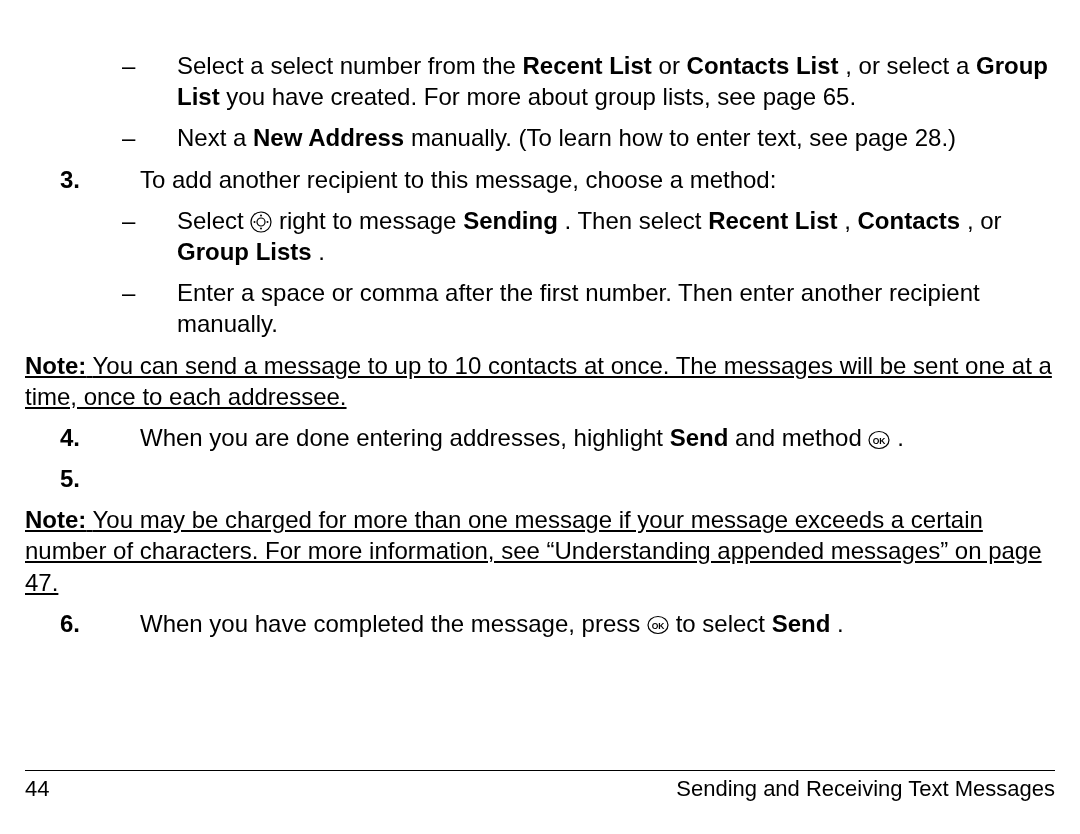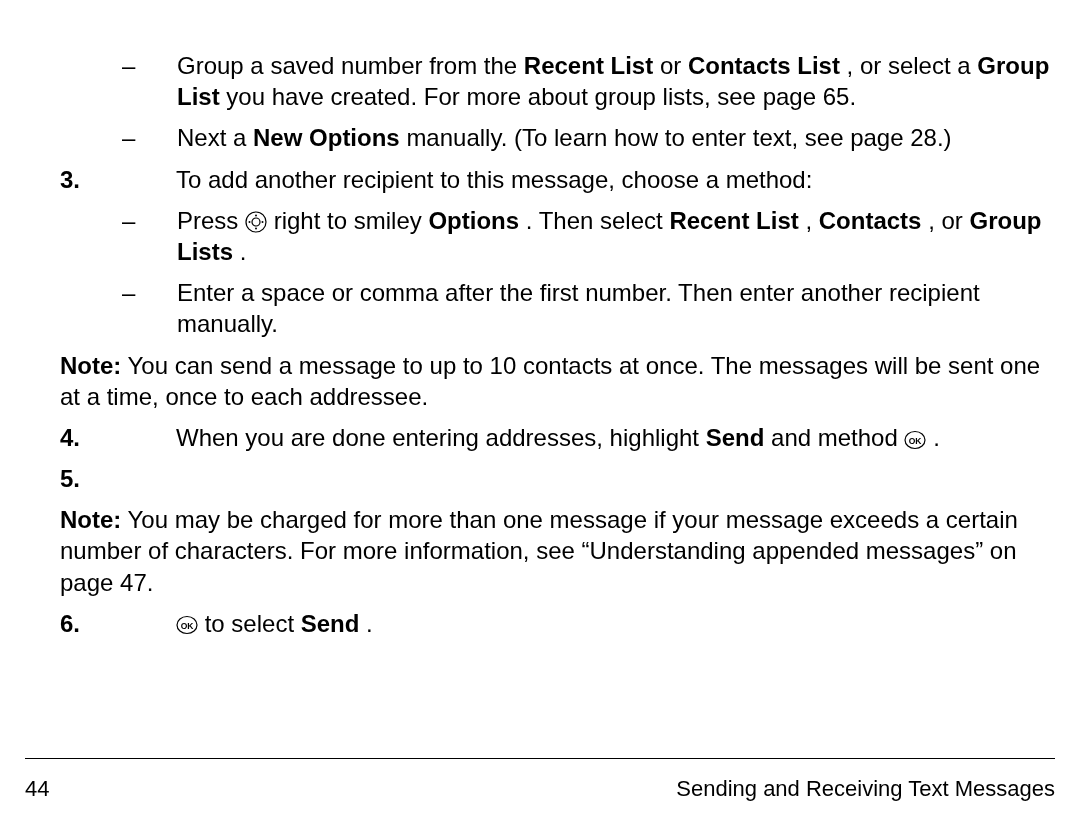--- a/index.html
+++ b/index.html
@@ -28,109 +28,108 @@
     margin-bottom: 10px;
   }
   .step .num {
     width: 80px;
     padding-left: 35px;
     flex: none;
     font-weight: bold;
   }
   .step .body {
     flex: 1;
-    margin-left: 36px;
   }
   .sub {
     display: flex;
     margin-bottom: 10px;
   }
   .sub .dash {
     width: 55px;
     padding-left: 97px;
     flex: none;
   }
   .sub .body {
     flex: 1;
   }
   .note {
-    margin-left: 35px;
     margin-bottom: 10px;
+    text-decoration: underline;
   }
   .bold { font-weight: bold; }
   .icon {
     display: inline-block;
     vertical-align: middle;
     width: 22px;
     height: 22px;
     position: relative;
     top: -2px;
     text-decoration: underline;
   }
   .footer {
     position: absolute;
     bottom: 30px;
     left: 25px;
     right: 25px;
     border-top: 1px solid #000;
-    padding-top: 16px;
+    padding-top: 4px;
     display: flex;
     justify-content: space-between;
     font-size: 22px;
   }
 </style>
 </head>
 <body>
 
 <div class="page">
   <div class="content">
 
     <div class="sub">
       <div class="dash">–</div>
       <div class="body">
-        <span>Group a saved number from the</span>
+        <span>Select a select number from the</span>
         <span class="bold">Recent List</span>
         <span> or </span>
         <span class="bold">Contacts List</span>
         <span>, or select a </span>
         <span class="bold">Group List</span>
         <span> you have created. For more about group lists, see page 65.</span>
       </div>
     </div>
 
     <div class="sub">
       <div class="dash">–</div>
       <div class="body">
         <span>Next a </span>
-        <span class="bold">New Options</span>
+        <span class="bold">New Address</span>
         <span> manually. (To learn how to enter text, see page 28.)</span>
       </div>
     </div>
 
     <div class="step">
       <div class="num">3.</div>
       <div class="body">To add another recipient to this message, choose a method:</div>
     </div>
 
     <div class="sub">
       <div class="dash">–</div>
       <div class="body">
-        <span>Press </span>
+        <span>Select </span>
         <span class="icon">
           <svg viewBox="0 0 22 22">
             <circle cx="11" cy="11" r="10" fill="none" stroke="#000" stroke-width="1.2"></circle>
             <circle cx="11" cy="11" r="4" fill="none" stroke="#000" stroke-width="1.2"></circle>
             <circle cx="11" cy="4.5" r="1" fill="#000"></circle>
             <circle cx="11" cy="17.5" r="1" fill="#000"></circle>
             <circle cx="4.5" cy="11" r="1" fill="#000"></circle>
             <circle cx="17.5" cy="11" r="1" fill="#000"></circle>
           </svg>
         </span>
-        <span> right to smiley </span>
-        <span class="bold">Options</span>
+        <span> right to message </span>
+        <span class="bold">Sending</span>
         <span>. Then select </span>
         <span class="bold">Recent List</span>
         <span>, </span>
         <span class="bold">Contacts</span>
         <span>, or </span>
         <span class="bold">Group Lists</span>
         <span>.</span>
       </div>
     </div>
 
@@ -165,20 +164,21 @@
     </div>
 
     <div class="note">
       <span class="bold">Note:</span>
       <span> You may be charged for more than one message if your message exceeds a certain number of characters. For more information, see “Understanding appended messages” on page 47.</span>
     </div>
 
     <div class="step">
       <div class="num">6.</div>
       <div class="body">
+        <span>When you have completed the message, press </span>
         <span class="icon">
           <svg viewBox="0 0 22 22">
             <ellipse cx="11" cy="11" rx="10" ry="8.5" fill="none" stroke="#000" stroke-width="1.2"></ellipse>
             <text x="11" y="14.5" text-anchor="middle" font-size="8.5" font-family="Arial" font-weight="bold">OK</text>
           </svg>
         </span>
         <span> to select </span>
         <span class="bold">Send</span>
         <span>.</span>
       </div>

